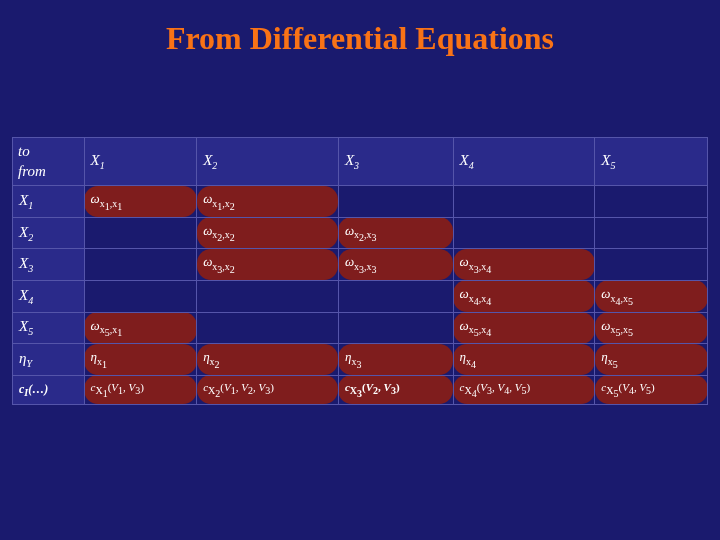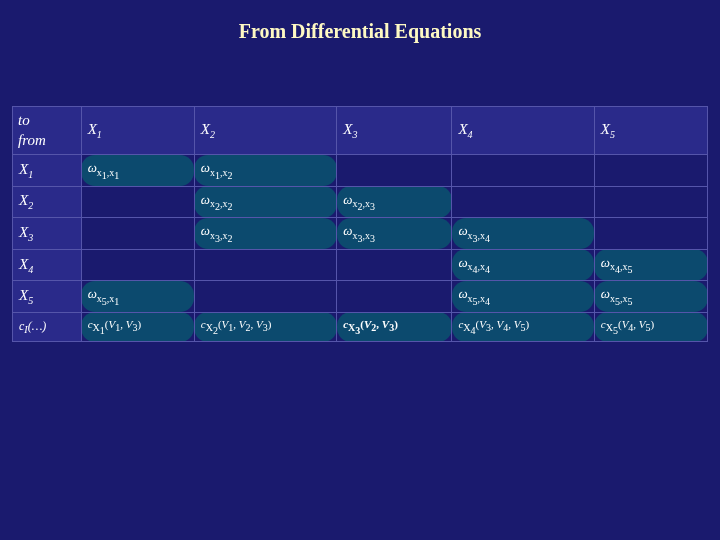--- a/index.html
+++ b/index.html
@@ -11,22 +11,22 @@
       font-family: 'Times New Roman', Times, serif;
       overflow: hidden;
     }
 
     .title-section {
       padding: 18px 40px 20px 40px;
       text-align: center;
     }
 
     .title-text {
-      color: #fef9c3;
-      font-size: 20px;
+      color: #f97316;
+      font-size: 32px;
       font-weight: bold;
       line-height: 1.3;
     }
 
     .table-container {
       padding: 16px 12px;
     }
 
     table {
       width: 100%;
@@ -62,21 +62,21 @@
       padding: 4px 5px;
       line-height: 1.3;
     }
 
     .data-cell {
       background: #1a1a6e;
       font-size: 13px;
     }
 
     .data-cell.filled {
-      background: #0c4a6e;
+      background: #7f1d1d;
       border-radius: 14px;
     }
 
     sub {
       font-size: 10px;
     }
   </style>
 </head>
 <body>
 
@@ -141,23 +141,31 @@
 
     <tr>
       <td class="row-label"><i>X</i><sub>5</sub></td>
       <td class="data-cell filled"><i>ω</i><sub>x<sub>5</sub>,x<sub>1</sub></sub></td>
       <td class="data-cell"></td>
       <td class="data-cell"></td>
       <td class="data-cell filled"><i>ω</i><sub>x<sub>5</sub>,x<sub>4</sub></sub></td>
       <td class="data-cell filled"><i>ω</i><sub>x<sub>5</sub>,x<sub>5</sub></sub></td>
     </tr>
 
+    <tr>
+      <td class="row-label"><i>η</i><sub>Y</sub></td>
+      <td class="data-cell filled"><i>η</i><sub>x<sub>1</sub></sub></td>
+      <td class="data-cell filled"><i>η</i><sub>x<sub>2</sub></sub></td>
+      <td class="data-cell filled"><i>η</i><sub>x<sub>3</sub></sub></td>
+      <td class="data-cell filled"><i>η</i><sub>x<sub>4</sub></sub></td>
+      <td class="data-cell filled"><i>η</i><sub>x<sub>5</sub></sub></td>
+    </tr>
 
     <tr>
-      <td class="row-label" style="font-size:12px;"><i>c</i><sub>I</sub>(…)</td>
+      <td class="row-label" style="font-size:12px;font-weight:bold;"><i>c</i><sub>I</sub>(…)</td>
       <td class="data-cell filled" style="font-size:11px;"><i>c</i><sub>X<sub>1</sub></sub>(<i>V</i><sub>1</sub>, <i>V</i><sub>3</sub>)</td>
       <td class="data-cell filled" style="font-size:11px;"><i>c</i><sub>X<sub>2</sub></sub>(<i>V</i><sub>1</sub>, <i>V</i><sub>2</sub>, <i>V</i><sub>3</sub>)</td>
       <td class="data-cell filled" style="font-size:11px;font-weight:bold;"><i>c</i><sub>X<sub>3</sub></sub>(<i>V</i><sub>2</sub>, <i>V</i><sub>3</sub>)</td>
       <td class="data-cell filled" style="font-size:11px;"><i>c</i><sub>X<sub>4</sub></sub>(<i>V</i><sub>3</sub>, <i>V</i><sub>4</sub>, <i>V</i><sub>5</sub>)</td>
       <td class="data-cell filled" style="font-size:11px;"><i>c</i><sub>X<sub>5</sub></sub>(<i>V</i><sub>4</sub>, <i>V</i><sub>5</sub>)</td>
     </tr>
   </tbody>
     </table>
 </div>
 

